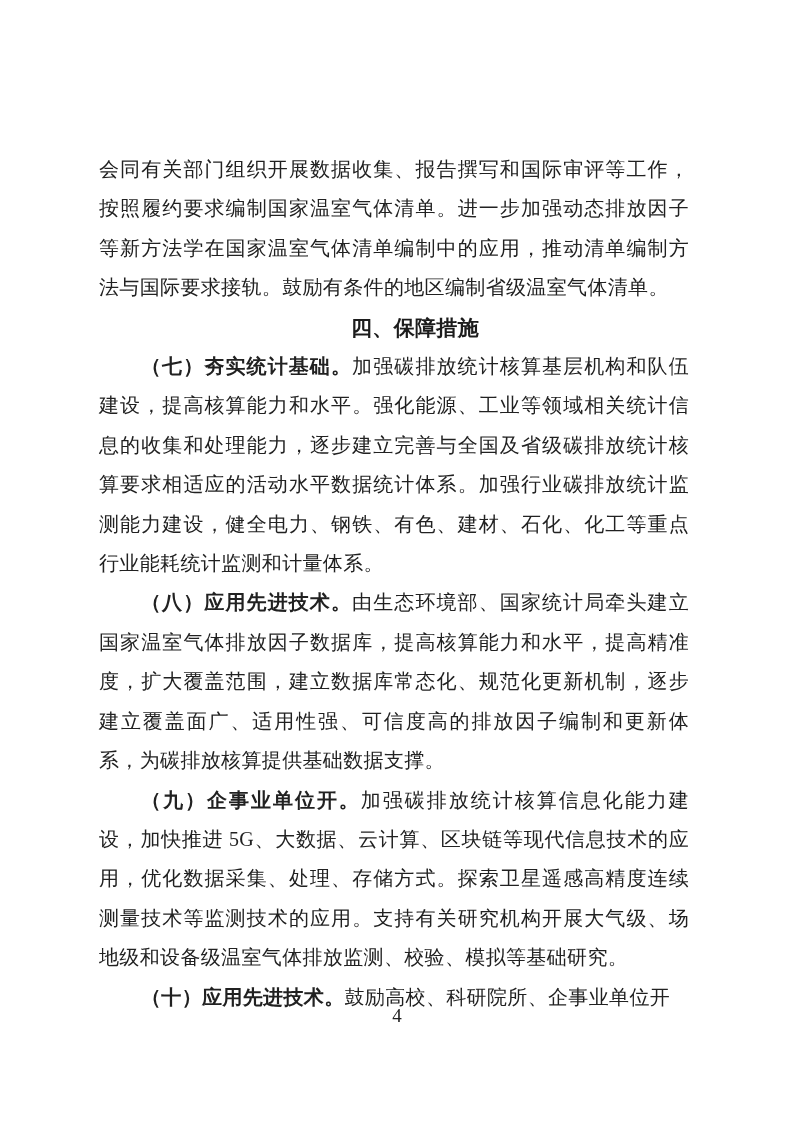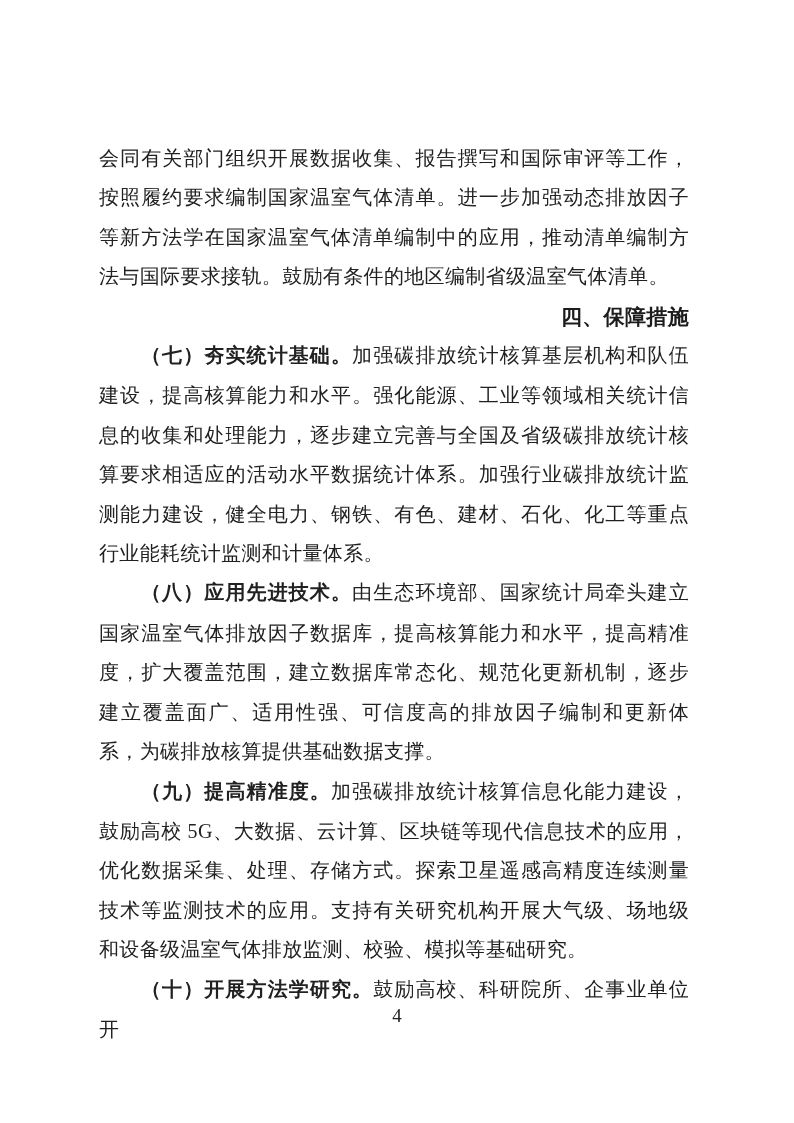--- a/index.html
+++ b/index.html
@@ -10,21 +10,21 @@
   .page {
     position: relative;
     width: 794px;
     height: 1123px;
     background: #ffffff;
     overflow: hidden;
   }
   .content {
     position: absolute;
     left: 99px;
-    top: 139px;
+    top: 150px;
     width: 590px;
     color: #212121;
     font-family: "Liberation Serif", "DejaVu Serif", serif;
     font-size: 20px;
     letter-spacing: 0.35px;
     line-height: 39.4px;
     text-align: justify;
     text-justify: inter-ideograph;
   }
   .content p {
@@ -37,25 +37,24 @@
   }
   .section-heading {
     margin: 0;
     padding: 0;
     text-indent: 42px;
     font-size: 21px;
     line-height: 39.4px;
     font-weight: bold;
     font-family: "Liberation Sans", "DejaVu Sans", sans-serif;
     color: #1c1c1c;
-    text-align: right;
+    text-align: center;
   }
   .lead {
     font-weight: bold;
-    font-family: Liberation Mono, monospace;
   }
   .page-number {
     position: absolute;
     left: 0;
     top: 1004px;
     width: 794px;
     text-align: center;
     font-family: "Liberation Serif", "DejaVu Serif", serif;
     font-size: 19px;
     line-height: 24px;
@@ -69,20 +68,20 @@
   <div class="content">
 
     <p class="continuation">会同有关部门组织开展数据收集、报告撰写和国际审评等工作，按照履约要求编制国家温室气体清单。进一步加强动态排放因子等新方法学在国家温室气体清单编制中的应用，推动清单编制方法与国际要求接轨。鼓励有条件的地区编制省级温室气体清单。</p>
 
     <h2 class="section-heading">四、保障措施</h2>
 
     <p><span class="lead">（七）夯实统计基础。</span><span>加强碳排放统计核算基层机构和队伍建设，提高核算能力和水平。强化能源、工业等领域相关统计信息的收集和处理能力，逐步建立完善与全国及省级碳排放统计核算要求相适应的活动水平数据统计体系。加强行业碳排放统计监测能力建设，健全电力、钢铁、有色、建材、石化、化工等重点行业能耗统计监测和计量体系。</span></p>
 
     <p><span class="lead">（八）应用先进技术。</span><span>由生态环境部、国家统计局牵头建立国家温室气体排放因子数据库，提高核算能力和水平，提高精准度，扩大覆盖范围，建立数据库常态化、规范化更新机制，逐步建立覆盖面广、适用性强、可信度高的排放因子编制和更新体系，为碳排放核算提供基础数据支撑。</span></p>
 
-    <p><span class="lead">（九）提高精准度。</span><span>加强碳排放统计核算信息化能力建设，鼓励高校 5G、大数据、云计算、区块链等现代信息技术的应用，优化数据采集、处理、存储方式。探索卫星遥感高精度连续测量技术等监测技术的应用。支持有关研究机构开展大气级、场地级和设备级温室气体排放监测、校验、模拟等基础研究。</span></p>
+    <p><span class="lead">（九）企事业单位开。</span><span>加强碳排放统计核算信息化能力建设，加快推进 5G、大数据、云计算、区块链等现代信息技术的应用，优化数据采集、处理、存储方式。探索卫星遥感高精度连续测量技术等监测技术的应用。支持有关研究机构开展大气级、场地级和设备级温室气体排放监测、校验、模拟等基础研究。</span></p>
 
-    <p><span class="lead">（十）开展方法学研究。</span><span>鼓励高校、科研院所、企事业单位开</span></p>
+    <p><span class="lead">（十）应用先进技术。</span><span>鼓励高校、科研院所、企事业单位开</span></p>
 
   </div>
 
   <div class="page-number">4</div>
 </div>
 
 </body></html>

